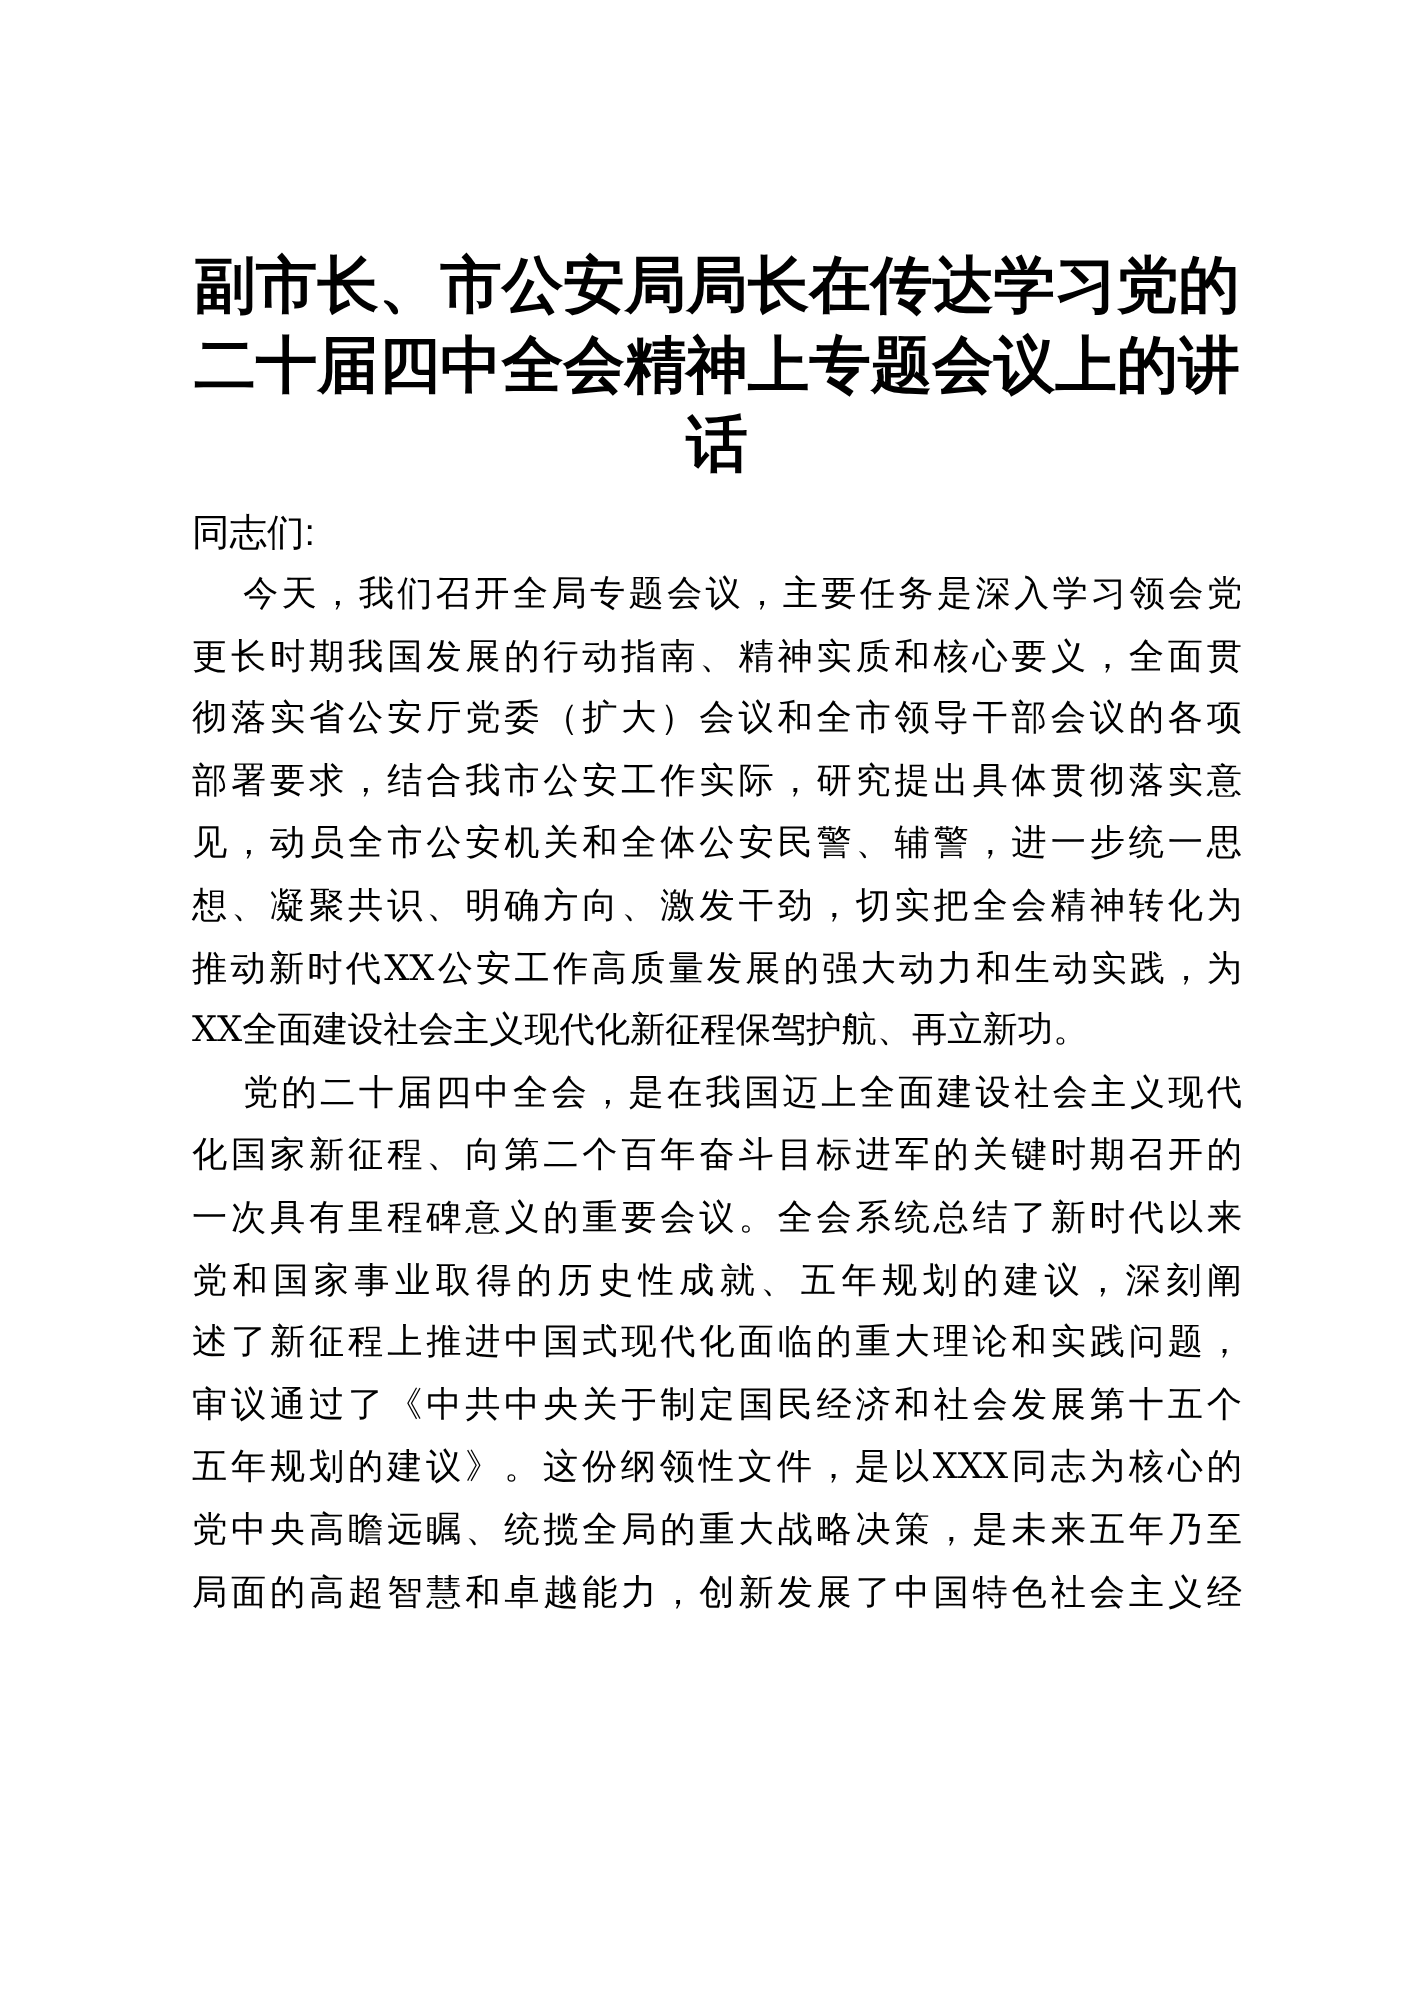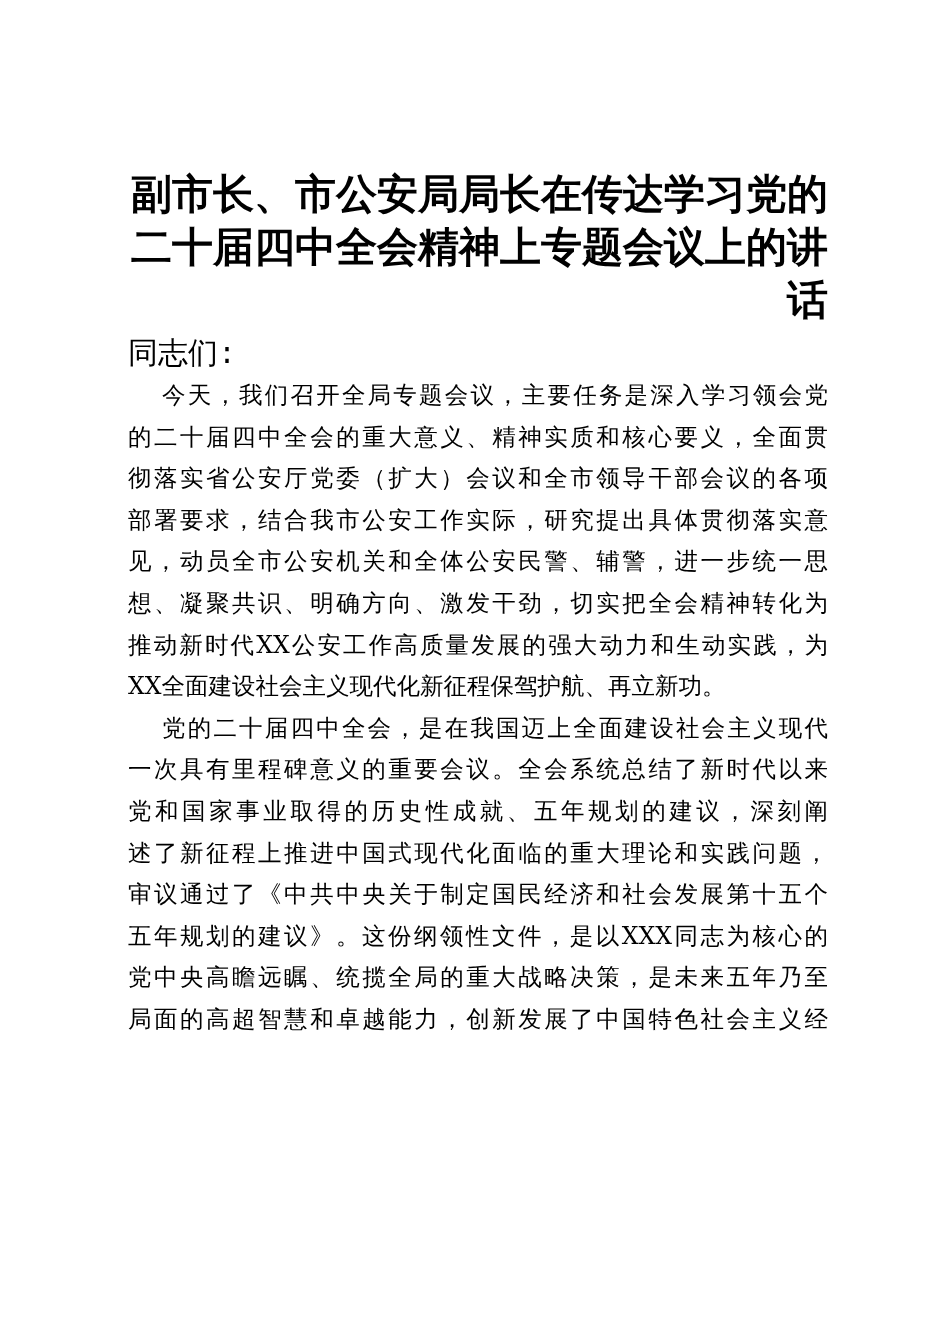--- a/index.html
+++ b/index.html
@@ -14,35 +14,35 @@
       overflow: hidden;
       color: #000000;
     }
     .page {
       position: absolute;
       left: 128px;
       top: 168px;
       width: 700px;
     }
     .title {
-      font-family: Liberation Serif, serif;
+      font-family: Liberation Mono, monospace;
       font-weight: bold;
       font-size: 41px;
       line-height: 53px;
-      text-align: right;
+      text-align: center;
       margin: 0;
       letter-spacing: 0px;
     }
     .title .tline {
       display: block;
       white-space: nowrap;
     }
     .salutation {
-      font-family: Liberation Mono, monospace;
-      font-size: 30px;
+      font-family: Liberation Sans, sans-serif;
+      font-size: 25px;
       line-height: 40px;
       margin-top: 8px;
       white-space: nowrap;
     }
     .para {
       font-family: "DejaVu Serif", "Liberation Serif", serif;
       font-size: 23.5px;
       line-height: 41.6px;
       margin: 0;
     }
@@ -66,31 +66,32 @@
   <h1 class="title">
     <span class="tline">副市长、市公安局局长在传达学习党的</span>
     <span class="tline">二十届四中全会精神上专题会议上的讲</span>
     <span class="tline">话</span>
   </h1>
 
   <div class="salutation">同志们:</div>
 
   <p class="para">
     <span class="line indent">今天，我们召开全局专题会议，主要任务是深入学习领会党</span>
-    <span class="line">的二十届四中全会的重大意义、精神实质和核心要义，全面贯</span>
+    <span class="line">更长时期我国发展的行动指南、精神实质和核心要义，全面贯</span>
     <span class="line">彻落实省公安厅党委（扩大）会议和全市领导干部会议的各项</span>
     <span class="line">部署要求，结合我市公安工作实际，研究提出具体贯彻落实意</span>
     <span class="line">见，动员全市公安机关和全体公安民警、辅警，进一步统一思</span>
     <span class="line">想、凝聚共识、明确方向、激发干劲，切实把全会精神转化为</span>
     <span class="line">推动新时代XX公安工作高质量发展的强大动力和生动实践，为</span>
     <span class="line last">XX全面建设社会主义现代化新征程保驾护航、再立新功。</span>
   </p>
 
   <p class="para">
     <span class="line indent">党的二十届四中全会，是在我国迈上全面建设社会主义现代</span>
+    <span class="line">化国家新征程、向第二个百年奋斗目标进军的关键时期召开的</span>
     <span class="line">一次具有里程碑意义的重要会议。全会系统总结了新时代以来</span>
     <span class="line">党和国家事业取得的历史性成就、五年规划的建议，深刻阐</span>
     <span class="line">述了新征程上推进中国式现代化面临的重大理论和实践问题，</span>
     <span class="line">审议通过了《中共中央关于制定国民经济和社会发展第十五个</span>
     <span class="line">五年规划的建议》。这份纲领性文件，是以XXX同志为核心的</span>
     <span class="line">党中央高瞻远瞩、统揽全局的重大战略决策，是未来五年乃至</span>
     <span class="line">局面的高超智慧和卓越能力，创新发展了中国特色社会主义经</span>
   </p>
 </div>
 

